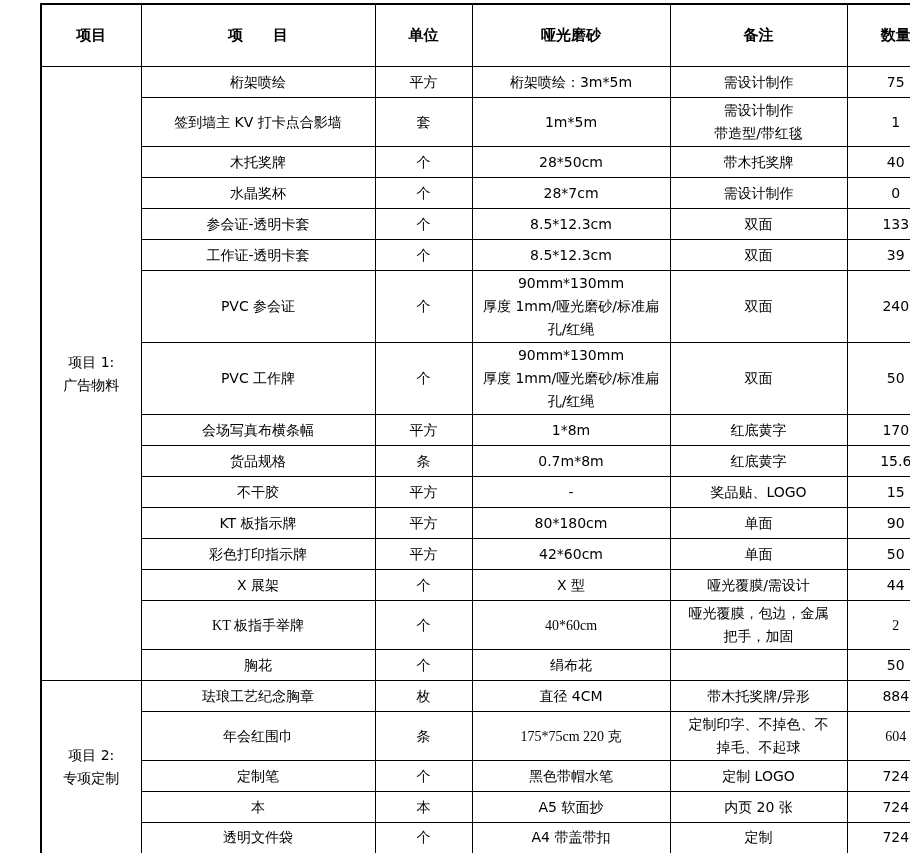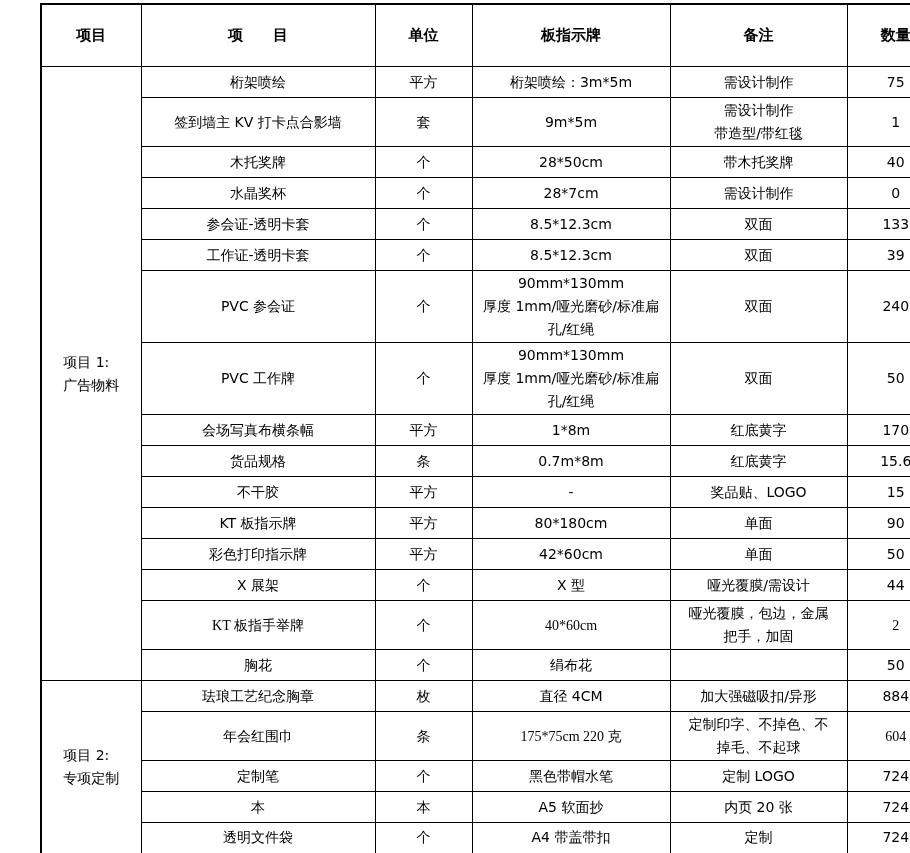--- a/index.html
+++ b/index.html
@@ -38,21 +38,21 @@
   .sheet tbody tr { height: 31px; }
   tr.h33 { height: 33px; }
   tr.h49 { height: 49px; }
   tr.h73 { height: 73px; }
   tr.h71 { height: 71px; }
   tr.h50 { height: 50px; font-family: Liberation Serif, serif; }
   tr.h30 { height: 30px; }
   tr.h29 { height: 29px; }
   td.group-cell span {
     display: inline-block;
-    text-align: left;
+    text-align: center;
     white-space: pre-line;
   }
 </style>
 </head>
 <body>
 
 <div class="page">
   <table class="sheet">
     <colgroup>
       <col style="width:100px">
@@ -60,39 +60,39 @@
         <col style="width:97px">
       <col style="width:198px">
         <col style="width:177px">
         <col style="width:98px">
     </colgroup>
     <thead>
       <tr>
         <th>项目</th>
         <th>项　　目</th>
         <th>单位</th>
-        <th>板指示牌</th>
+        <th>哑光磨砂</th>
         <th>备注</th>
         <th>数量</th>
       </tr>
     </thead>
     <tbody>
       <tr class="h33">
         <td class="group-cell" rowspan="16"><span>项目 1:
 广告物料</span></td>
         <td>桁架喷绘</td>
         <td>平方</td>
         <td>桁架喷绘：3m*5m</td>
         <td>需设计制作</td>
         <td>75</td>
       </tr>
       <tr class="h49">
         <td>签到墙主 KV 打卡点合影墙</td>
         <td>套</td>
-        <td>9m*5m</td>
+        <td>1m*5m</td>
         <td>需设计制作
 带造型/带红毯</td>
         <td>1</td>
       </tr>
       <tr>
         <td>木托奖牌</td>
         <td>个</td>
         <td>28*50cm</td>
         <td>带木托奖牌</td>
         <td>40</td>
@@ -192,21 +192,21 @@
         <td>绢布花</td>
         <td></td>
         <td>50</td>
       </tr>
       <tr>
         <td class="group-cell" rowspan="5"><span>项目 2:
 专项定制</span></td>
         <td>珐琅工艺纪念胸章</td>
         <td>枚</td>
         <td>直径 4CM</td>
-        <td>加大强磁吸扣/异形</td>
+        <td>带木托奖牌/异形</td>
         <td>884</td>
       </tr>
       <tr class="h50">
         <td>年会红围巾</td>
         <td>条</td>
         <td>175*75cm 220 克</td>
         <td>定制印字、不掉色、不
 掉毛、不起球</td>
         <td>604</td>
       </tr>

